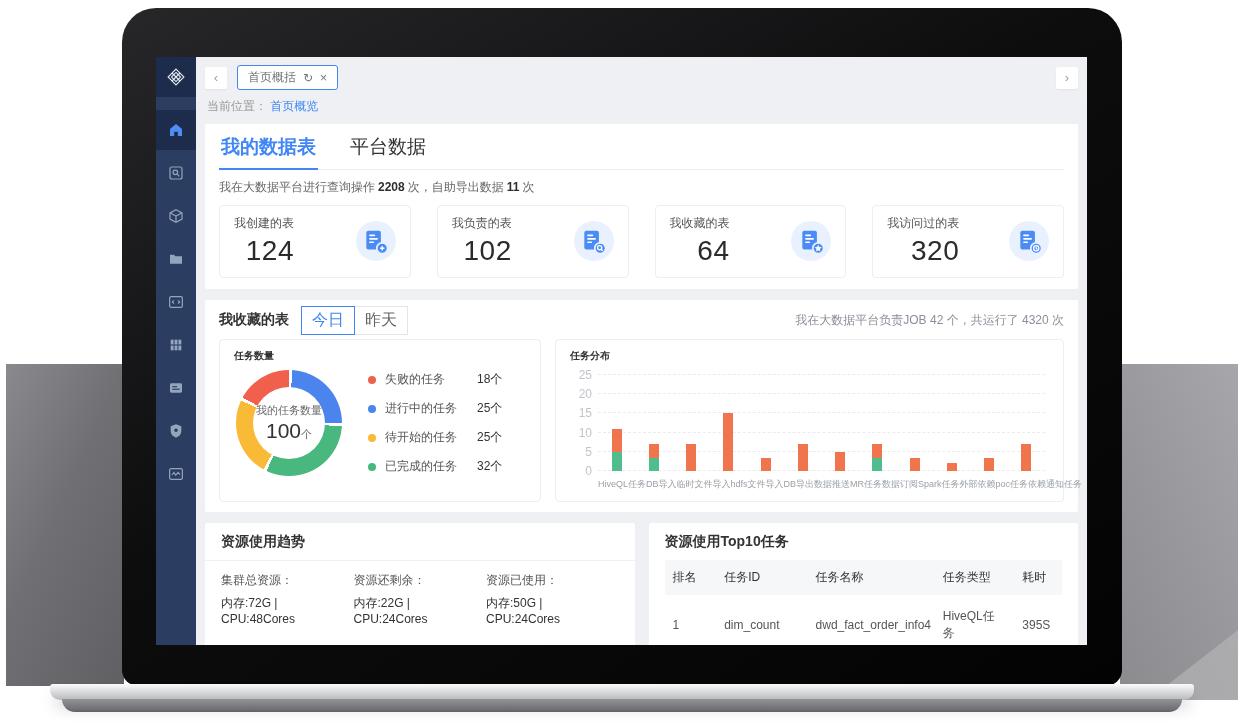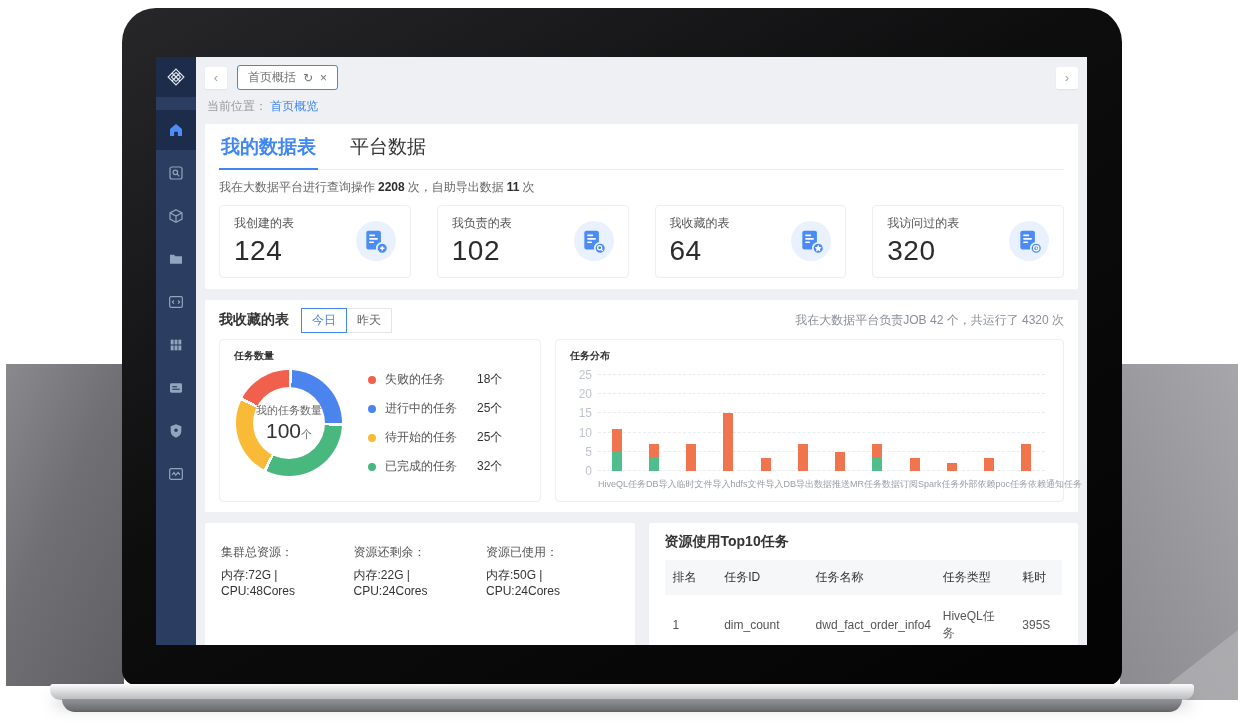--- a/index.html
+++ b/index.html
@@ -64,33 +64,33 @@
 
   .panel { background:#fff; border-radius:2px; }
 
   
   .panel-tables { margin-top:9px; padding:0 14px 11px; }
   .tabs-row { display:flex; gap:30px; border-bottom:1px solid #ebedf0; }
   .dtab { padding:10px 2px 8px; font-size:19px; color:#333; cursor:pointer; }
   .dtab.active { color:#4086f4; font-weight:bold; border-bottom:2px solid #4086f4; margin-bottom:-1px; }
   .summary { font-size:12px; color:#666; margin:9px 0; }
   .summary b { color:#2f2f2f; margin:0 3px; }
-  .cards { display:flex; gap:26px; }
+  .cards { display:flex; gap:26px;text-align:right; }
   .stat-card { flex:1; border:1px solid #eceef1; border-radius:4px; padding:9px 14px 10px;
                display:flex; justify-content:space-between; align-items:center; cursor:pointer; }
   .sc-label { font-size:12px; color:#555; }
   .sc-value { font-size:28px; color:#2b2b2b; margin-top:3px; letter-spacing:.5px; }
   .sc-icon { width:40px; height:40px; border-radius:50%; background:#e9f1fe; display:grid; place-items:center; }
 
   
   .panel-tasks { margin-top:11px; padding:8px 14px 10px; }
   .tasks-head { display:flex; align-items:center; gap:12px; height:24px; }
   .sec-title { font-size:14px; font-weight:bold; color:#333; }
   .toggle { display:flex; }
-  .tg-btn { font-size:12px; padding:3px 10px; background:#fff; border:1px solid #e3e5e8; color:#666; cursor:pointer; }
+  .tg-btn { font-size:16px; padding:3px 10px; background:#fff; border:1px solid #e3e5e8; color:#666; cursor:pointer; }
   .tg-btn.active { border-color:#4086f4; color:#4086f4; position:relative; z-index:1; }
   .tg-btn + .tg-btn { margin-left:-1px; }
   .tasks-note { margin-left:auto; font-size:12px; color:#8a8f99; }
   .tasks-body { display:flex; gap:14px; margin-top:7px; }
   .tbox { border:1px solid #eceef1; border-radius:4px; padding:9px 14px 10px; }
   .tbox-title { font-size:10px; font-weight:600; color:#333; }
   .box-donut { width:322px; flex:0 0 322px; }
   .donut-wrap { display:flex; align-items:center; gap:26px; padding:7px 2px 0; }
   .donut { width:106px; height:106px; border-radius:50%; position:relative; flex:0 0 106px; }
   .donut-center { position:absolute; inset:17px; background:#fff; border-radius:50%;
@@ -473,20 +473,23 @@
                     <div>poc任务</div>
                     <div>依赖通知任务</div>
                   </div>
               </div>
             </div>
           </div>
         </div>
 
         <div class="bottom-row">
           <div class="panel panel-trend">
+            <div class="trend-head">
+              <span class="sec-title">资源使用趋势</span>
+            </div>
             <div class="trend-stats">
               <div class="t-stat">
                 <div class="t-label">集群总资源：</div>
                 <div class="t-value">内存:72G | CPU:48Cores</div>
               </div>
               <div class="t-stat">
                 <div class="t-label">资源还剩余：</div>
                 <div class="t-value">内存:22G | CPU:24Cores</div>
               </div>
               <div class="t-stat">

